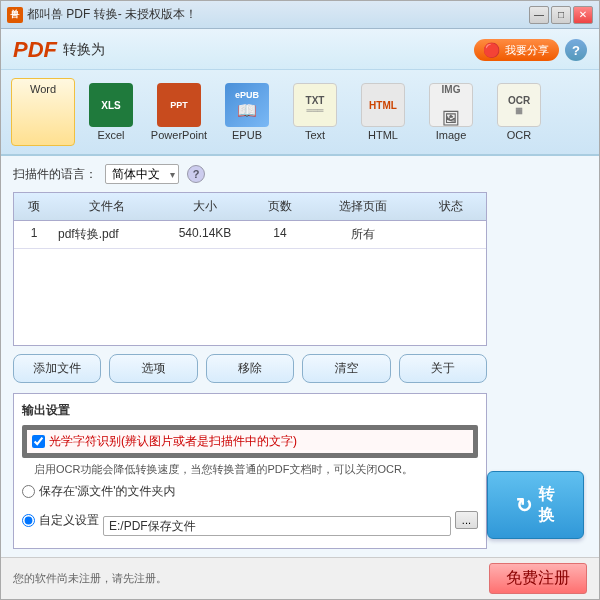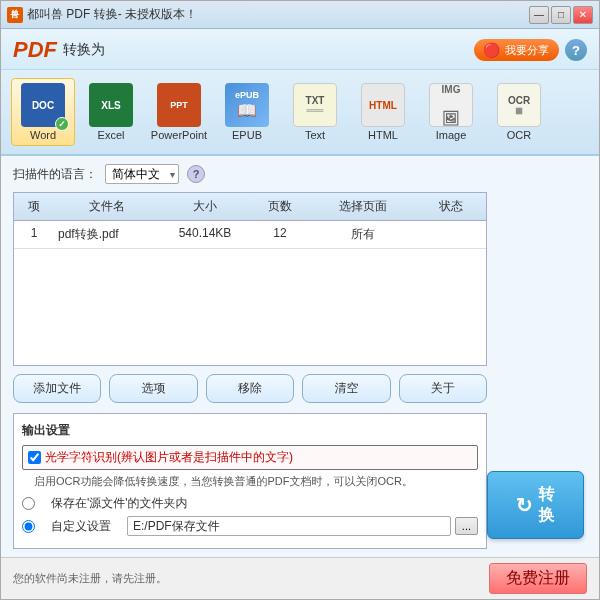--- a/index.html
+++ b/index.html
@@ -305,58 +305,59 @@
       font-size: 12px;
       font-weight: bold;
       color: #333;
       margin-bottom: 6px;
     }
     .checkbox-row {
       display: flex;
       align-items: center;
       gap: 4px;
       margin-bottom: 4px;
-      border: 1px solid #737373;
+      border: 5px solid #737373;
       background: #fff8f8;
       padding: 3px 5px;
       border-radius: 2px;
     }
     .checkbox-row input[type=checkbox] {
       cursor: pointer;
     }
     .checkbox-label {
       font-size: 12px;
       color: #c00;
     }
     .ocr-note {
       font-size: 11px;
       color: #555;
       margin-bottom: 6px;
       margin-left: 12px;
     }
     .radio-row {
       display: flex;
       align-items: center;
-      gap: 16px;
+      gap: 4px;
       margin-bottom: 4px;
     }
     .radio-row input[type=radio] { cursor: pointer; }
     .radio-label { font-size: 12px; color: #333; }
     .path-row {
       display: flex;
       align-items: center;
       gap: 4px;
     }
     .path-input {
       flex: 1;
       padding: 2px 5px;
       border: 1px solid #aaa;
       border-radius: 2px;
       font-size: 12px;
       color: #333;
+      margin-top: 12px;
     }
     .browse-btn {
       padding: 2px 6px;
       background: linear-gradient(to bottom, #f0f0f0, #ddd);
       border: 1px solid #999;
       border-radius: 2px;
       cursor: pointer;
       font-size: 11px;
     }
     .convert-btn {
@@ -460,24 +461,20 @@
         <span style="font-size:14px;">🔴</span>
         <span>我要分享</span>
       </button>
       <button class="help-btn">?</button>
     </div>
   </div>
 
   <div class="icon-toolbar">
 
     <div class="format-icon active">
-      <div class="format-icon-img" style="position:relative; background:#2b5fac; width:44px; height:44px; border-radius:4px; display:flex; align-items:center; justify-content:center; color:white;">
-        <span style="font-size:10px; font-weight:bold;">DOC</span>
-        <div class="check-badge">✓</div>
-      </div>
       <span class="format-icon-label">Word</span>
     </div>
 
     <div class="format-icon">
       <div class="format-icon-img icon-excel" style="font-size:10px; font-weight:bold;">XLS</div>
       <span class="format-icon-label">Excel</span>
     </div>
 
     <div class="format-icon">
       <div class="format-icon-img icon-ppt" style="font-size:9px; font-weight:bold;">PPT</div>
@@ -549,21 +546,21 @@
             <div class="th">大小</div>
             <div class="th">页数</div>
             <div class="th">选择页面</div>
             <div class="th">状态</div>
           </div>
           <div class="table-body">
             <div class="table-row">
               <div class="td">1</div>
               <div class="td left">pdf转换.pdf</div>
               <div class="td">540.14KB</div>
-              <div class="td">12</div>
+              <div class="td">14</div>
               <div class="td">所有</div>
               <div class="td"></div>
             </div>
           </div>
         </div>
 
         <div class="btn-row">
           <button class="action-btn">添加文件</button>
           <button class="action-btn">选项</button>
           <button class="action-btn">移除</button>

